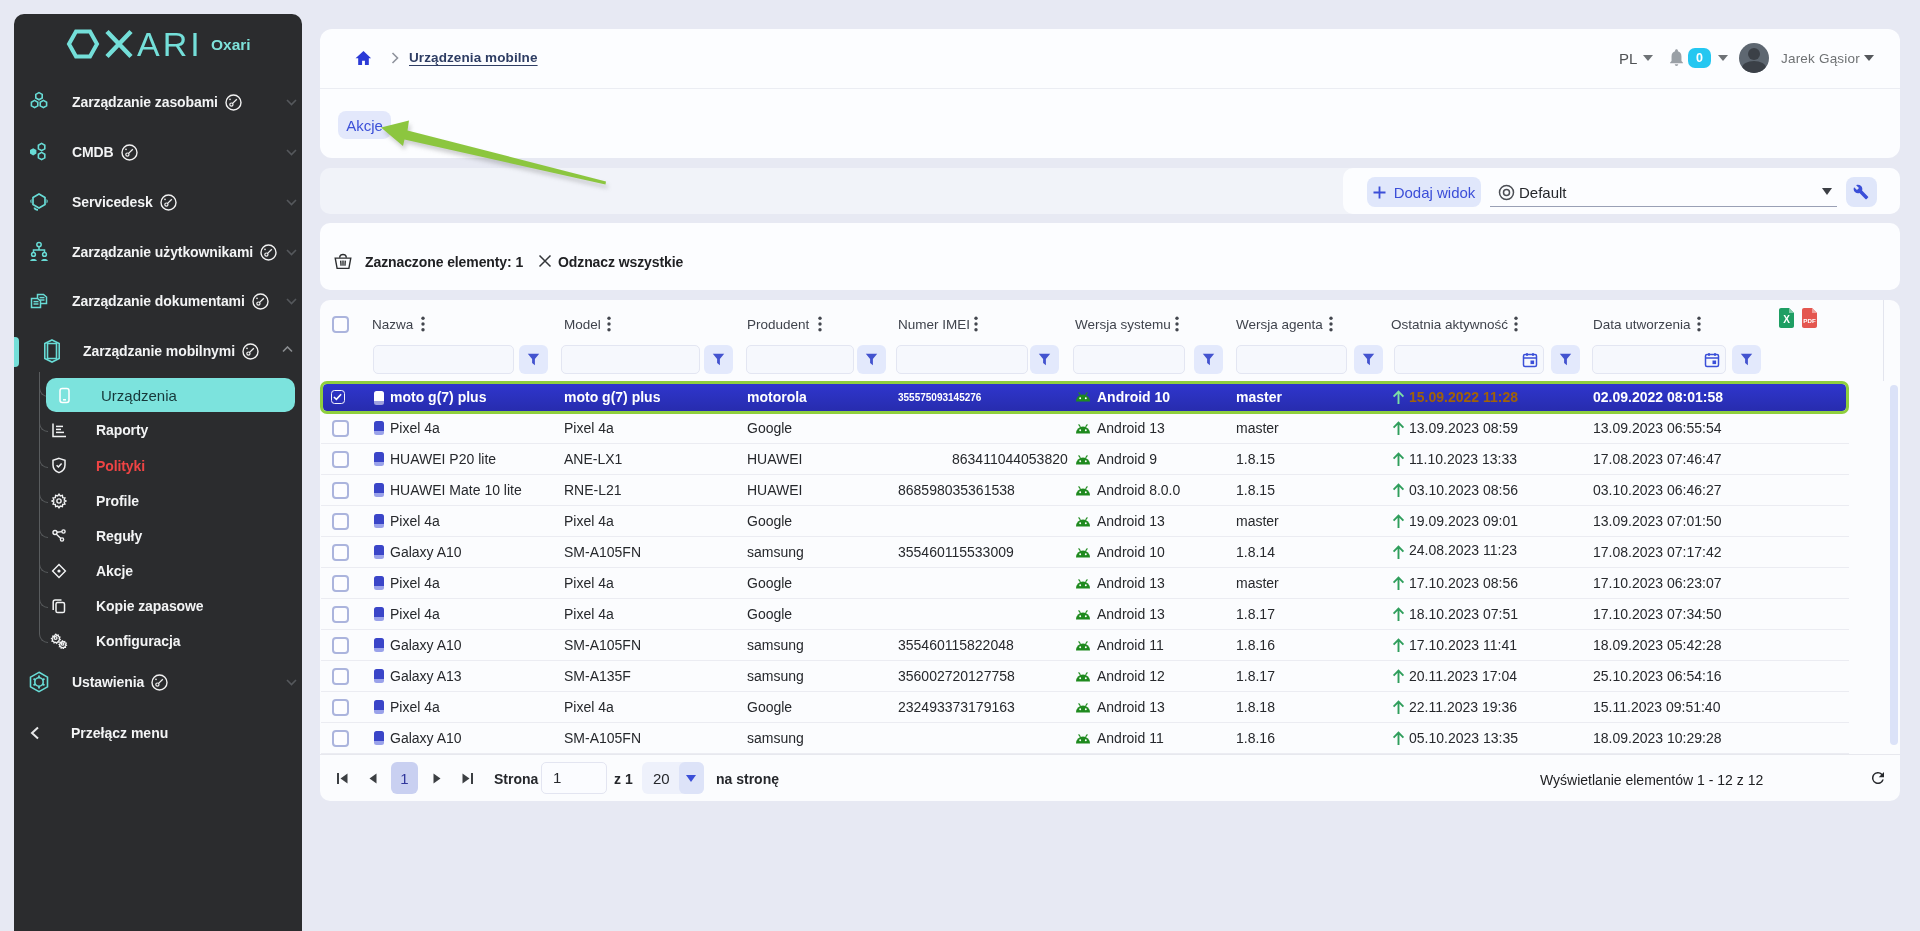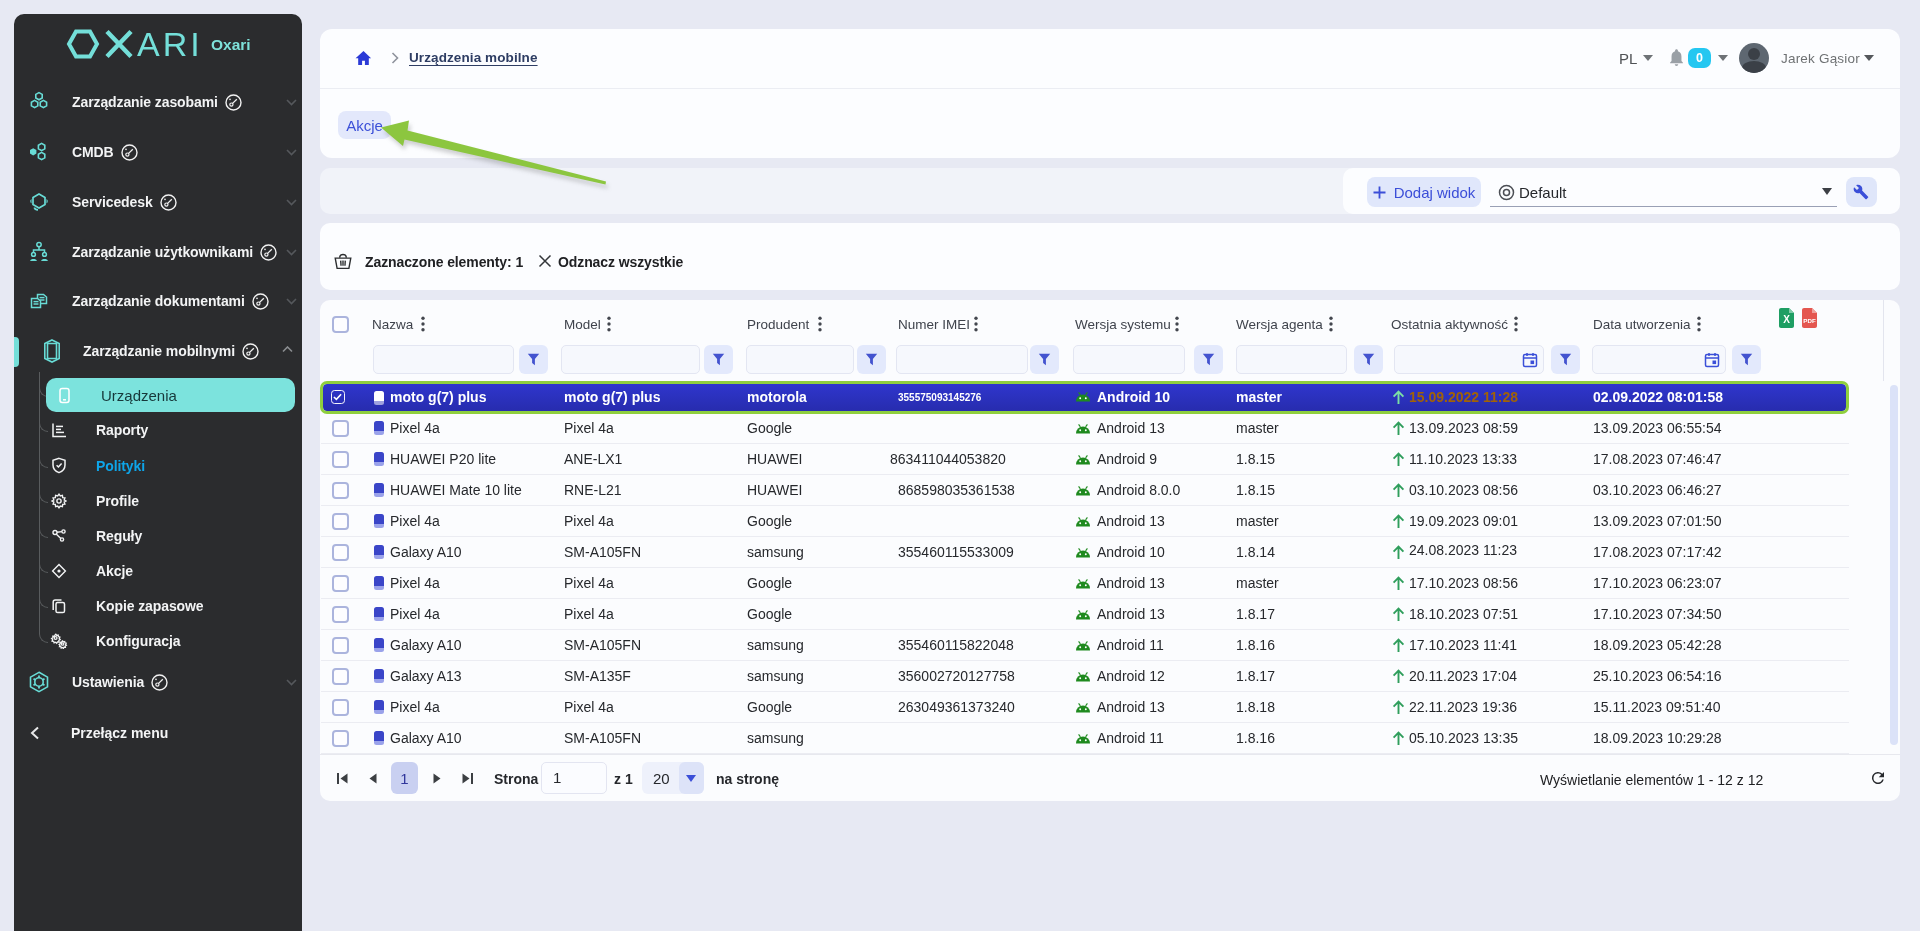--- a/index.html
+++ b/index.html
@@ -147,21 +147,21 @@
           <line x1="5" y1="10.4" x2="13" y2="10.4"></line>
         </svg>
       </div>
       <div class="abs" style="left:82px;top:404px;height:24px;display:flex;align-items:center;white-space:nowrap;font-size:14px;font-weight:700;color:#f3f4f5;letter-spacing:-0.1px">Raporty</div>
 <div class="abs" style="left:33px;top:439.5px;width:24px;height:24px;display:flex;align-items:center;justify-content:center">
         <svg width="16" height="17" viewBox="0 0 16 17" fill="none" stroke="#f2f3f4" stroke-width="1.5">
           <path d="M8 1.4 L14 3.4 V8 C14 12 11.4 14.4 8 15.6 C4.6 14.4 2 12 2 8 V3.4 Z"></path>
           <path d="M5.6 8.2 L7.4 10 L10.6 6.6"></path>
         </svg>
       </div>
-      <div class="abs" style="left:82px;top:439.5px;height:24px;display:flex;align-items:center;white-space:nowrap;font-size:14px;font-weight:700;color:#0ea5e9;letter-spacing:-0.1px">Polityki</div>
+      <div class="abs" style="left:82px;top:439.5px;height:24px;display:flex;align-items:center;white-space:nowrap;font-size:14px;font-weight:700;color:#ef4444;letter-spacing:-0.1px">Polityki</div>
 <div class="abs" style="left:33px;top:474.5px;width:24px;height:24px;display:flex;align-items:center;justify-content:center">
         <svg width="16" height="16" viewBox="0 0 16 16" fill="none" stroke="#f2f3f4" stroke-width="1.4">
           <circle cx="8" cy="8" r="2.1"></circle>
           <path d="M8 1.2 L9.3 3 L11.4 2.4 L11.7 4.6 L13.9 4.9 L13.2 7 L15 8 L13.2 9 L13.9 11.1 L11.7 11.4 L11.4 13.6 L9.3 13 L8 14.8 L6.7 13 L4.6 13.6 L4.3 11.4 L2.1 11.1 L2.8 9 L1 8 L2.8 7 L2.1 4.9 L4.3 4.6 L4.6 2.4 L6.7 3 Z"></path>
         </svg>
       </div>
       <div class="abs" style="left:82px;top:474.5px;height:24px;display:flex;align-items:center;white-space:nowrap;font-size:14px;font-weight:700;color:#f3f4f5;letter-spacing:-0.1px">Profile</div>
 <div class="abs" style="left:33px;top:510px;width:24px;height:24px;display:flex;align-items:center;justify-content:center">
         <svg width="17" height="16" viewBox="0 0 17 16" fill="none" stroke="#f2f3f4" stroke-width="1.4">
           <circle cx="4" cy="4.5" r="2"></circle>
@@ -447,21 +447,21 @@
     </svg>
 <div class="cell" style="left:1409px;top:413px;height:31px;line-height:31px">13.09.2023 08:59</div>
 <div class="cell" style="left:1593px;top:413px;height:31px;line-height:31px">13.09.2023 06:55:54</div>
 <div class="abs" style="left:321px;top:444px;width:1528px;height:31px;border-bottom:1px solid #ebecf2;box-sizing:border-box"></div>
 <div class="abs" style="left:332px;top:451px"></div>
 <div class="abs" style="left:332px;top:451px;width:17px;height:17px;border:2px solid #abb4dd;border-radius:4px;background:#fdfdff;box-sizing:border-box"></div>
 <div class="abs" style="left:374px;top:452px;width:9.5px;height:13.5px;border-radius:2.5px;background:linear-gradient(to bottom,#3a45c8 74%,#9aa2ea 74%);"></div>
 <div class="cell" style="left:390px;top:444px;height:31px;line-height:31px">HUAWEI P20 lite</div>
 <div class="cell" style="left:564px;top:444px;height:31px;line-height:31px">ANE-LX1</div>
 <div class="cell" style="left:747px;top:444px;height:31px;line-height:31px">HUAWEI</div>
-<div class="cell" style="left:890px;top:444px;height:31px;line-height:31px">863411044053820</div>
+<div class="cell" style="left:952px;top:444px;height:31px;line-height:31px">863411044053820</div>
 <svg class="abs" style="left:1075px;top:454px" width="16" height="12" viewBox="0 0 16 12">
       <path d="M1.0 10.4 A7 7 0 0 1 15.0 10.4 Z" fill="#1f8a1f"></path>
       <line x1="3.6" y1="1.4" x2="5.4" y2="3.8" stroke="#1f8a1f" stroke-width="1.1"></line>
       <line x1="12.4" y1="1.4" x2="10.6" y2="3.8" stroke="#1f8a1f" stroke-width="1.1"></line>
       <circle cx="5.2" cy="7.2" r="0.95" fill="#fff"></circle>
       <circle cx="10.8" cy="7.2" r="0.95" fill="#fff"></circle>
     </svg>
 <div class="cell" style="left:1097px;top:444px;height:31px;line-height:31px">Android 9</div>
 <div class="cell" style="left:1236px;top:444px;height:31px;line-height:31px">1.8.15</div>
 <svg class="abs" style="left:1392px;top:452px" width="13" height="15" viewBox="0 0 13 15">
@@ -620,21 +620,21 @@
     </svg>
 <div class="cell" style="left:1409px;top:661px;height:31px;line-height:31px">20.11.2023 17:04</div>
 <div class="cell" style="left:1593px;top:661px;height:31px;line-height:31px">25.10.2023 06:54:16</div>
 <div class="abs" style="left:321px;top:692px;width:1528px;height:31px;border-bottom:1px solid #ebecf2;box-sizing:border-box"></div>
 <div class="abs" style="left:332px;top:699px"></div>
 <div class="abs" style="left:332px;top:699px;width:17px;height:17px;border:2px solid #abb4dd;border-radius:4px;background:#fdfdff;box-sizing:border-box"></div>
 <div class="abs" style="left:374px;top:700px;width:9.5px;height:13.5px;border-radius:2.5px;background:linear-gradient(to bottom,#3a45c8 74%,#9aa2ea 74%);"></div>
 <div class="cell" style="left:390px;top:692px;height:31px;line-height:31px">Pixel 4a</div>
 <div class="cell" style="left:564px;top:692px;height:31px;line-height:31px">Pixel 4a</div>
 <div class="cell" style="left:747px;top:692px;height:31px;line-height:31px">Google</div>
-<div class="cell" style="left:898px;top:692px;height:31px;line-height:31px">263049361373240</div>
+<div class="cell" style="left:898px;top:692px;height:31px;line-height:31px">232493373179163</div>
 <svg class="abs" style="left:1075px;top:702px" width="16" height="12" viewBox="0 0 16 12">
       <path d="M1.0 10.4 A7 7 0 0 1 15.0 10.4 Z" fill="#1f8a1f"></path>
       <line x1="3.6" y1="1.4" x2="5.4" y2="3.8" stroke="#1f8a1f" stroke-width="1.1"></line>
       <line x1="12.4" y1="1.4" x2="10.6" y2="3.8" stroke="#1f8a1f" stroke-width="1.1"></line>
       <circle cx="5.2" cy="7.2" r="0.95" fill="#fff"></circle>
       <circle cx="10.8" cy="7.2" r="0.95" fill="#fff"></circle>
     </svg>
 <div class="cell" style="left:1097px;top:692px;height:31px;line-height:31px">Android 13</div>
 <div class="cell" style="left:1236px;top:692px;height:31px;line-height:31px">1.8.18</div>
 <svg class="abs" style="left:1392px;top:700px" width="13" height="15" viewBox="0 0 13 15">

